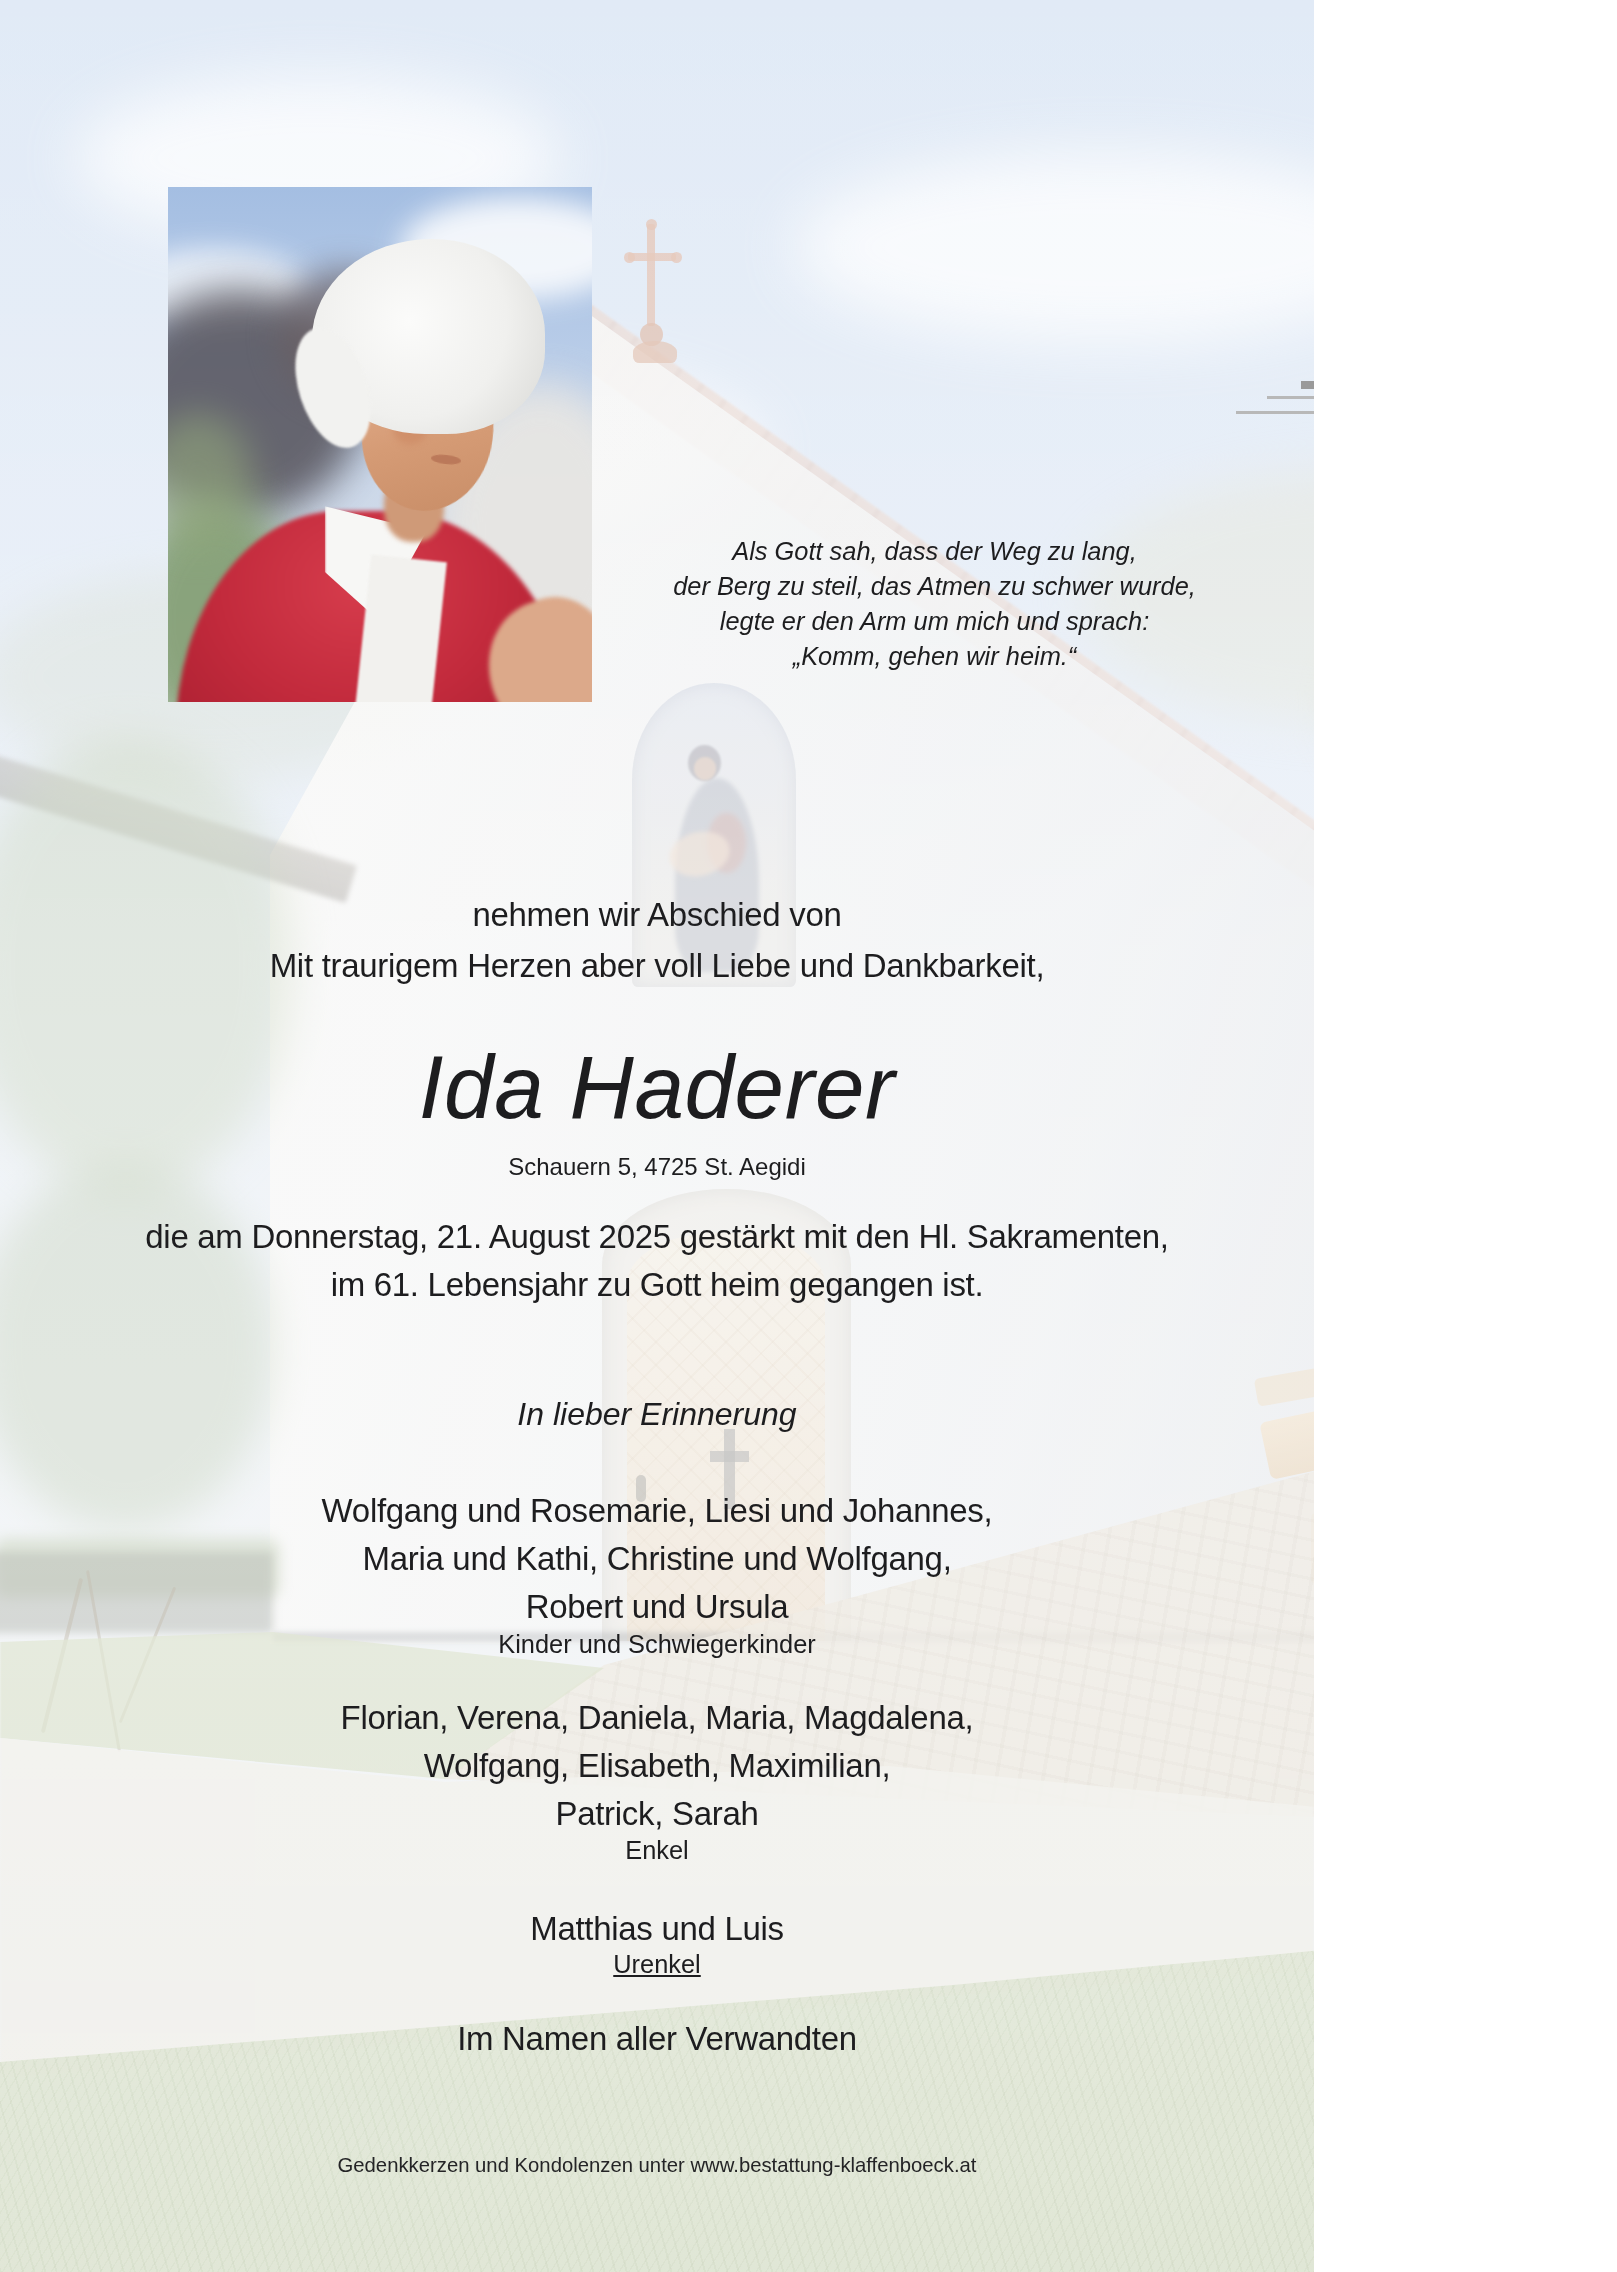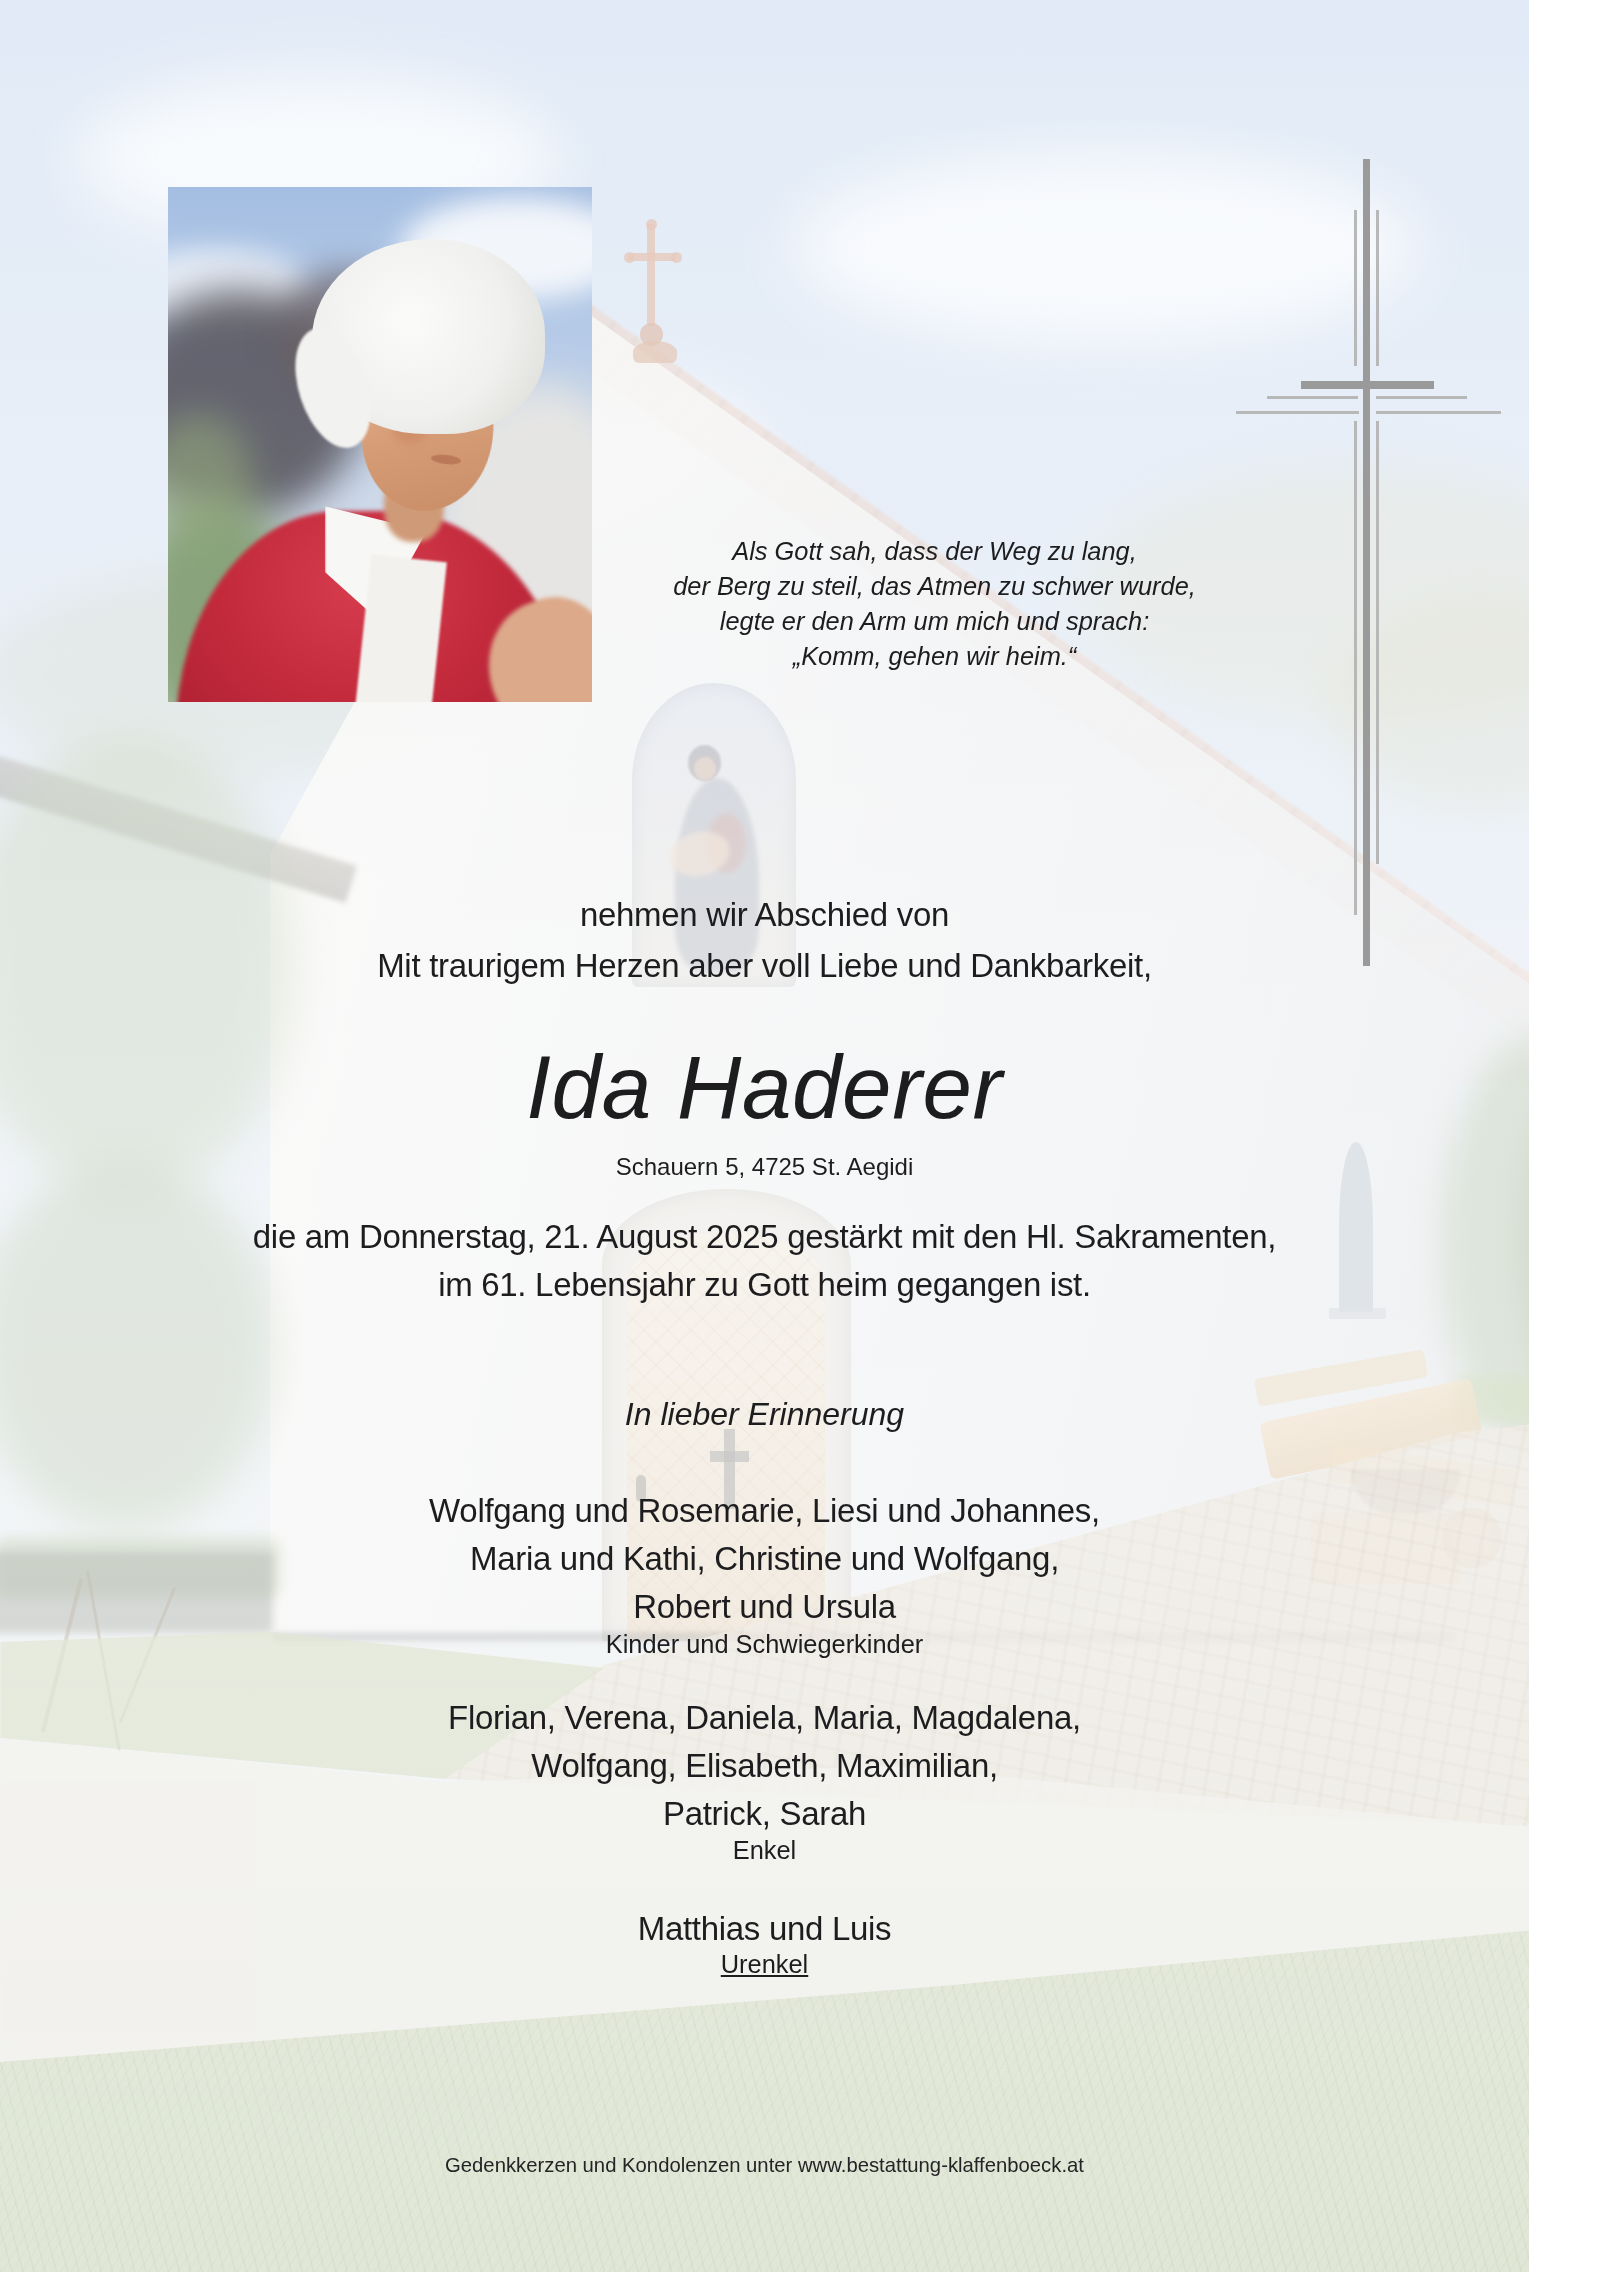--- a/index.html
+++ b/index.html
@@ -1,17 +1,17 @@
 <!DOCTYPE html>
 <html style="font-size:10.2px"><head>
 <meta charset="utf-8">
 <style>
   html,body{margin:0;padding:0;background:#ffffff;}
   .page{
-    position:relative; width:1529px; height:2273px; overflow:hidden;
+    position:relative; width:1314px; height:2273px; overflow:hidden;
     background:#eef1f4; font-family:"Liberation Sans", sans-serif; color:#1d1d1f;
   }
   .abs{position:absolute;}
   
   .sky{inset:0;background:linear-gradient(180deg,#dce7f5 0%,#e0e9f5 30%,#e8edf2 60%,#eef0ee 100%);}
   .cloud{background:#ffffff;border-radius:50%;filter:blur(29px);opacity:.75;}
   .blob{border-radius:50%;}
   .treeL1{left:-38px;top:737px;width:330px;height:457px;background:#b7c6a6;filter:blur(21.6px);opacity:.5;}
   .treeL2{left:-25.4px;top:1163px;width:299px;height:368px;background:#aabc9c;filter:blur(19px);opacity:.48;}
   .treeL3{left:-19px;top:572px;width:457px;height:210px;background:#ccd4c2;filter:blur(21.6px);opacity:.42;}
@@ -333,17 +333,18 @@
     <div>Wolfgang, Elisabeth, Maximilian,</div>
     <div>Patrick, Sarah</div>
   </div>
   <div class="abs txt rel2">Enkel</div>
 
   <div class="abs txt g3">
     <div>Matthias und Luis</div>
   </div>
   <div class="abs txt rel3">Urenkel</div>
 
+  <div class="abs txt closing">Im Namen aller Verwandten</div>
 
   <div class="abs txt footer">Gedenkkerzen und Kondolenzen unter www.bestattung-klaffenboeck.at</div>
 
 </div>
 
 
 </body></html>

